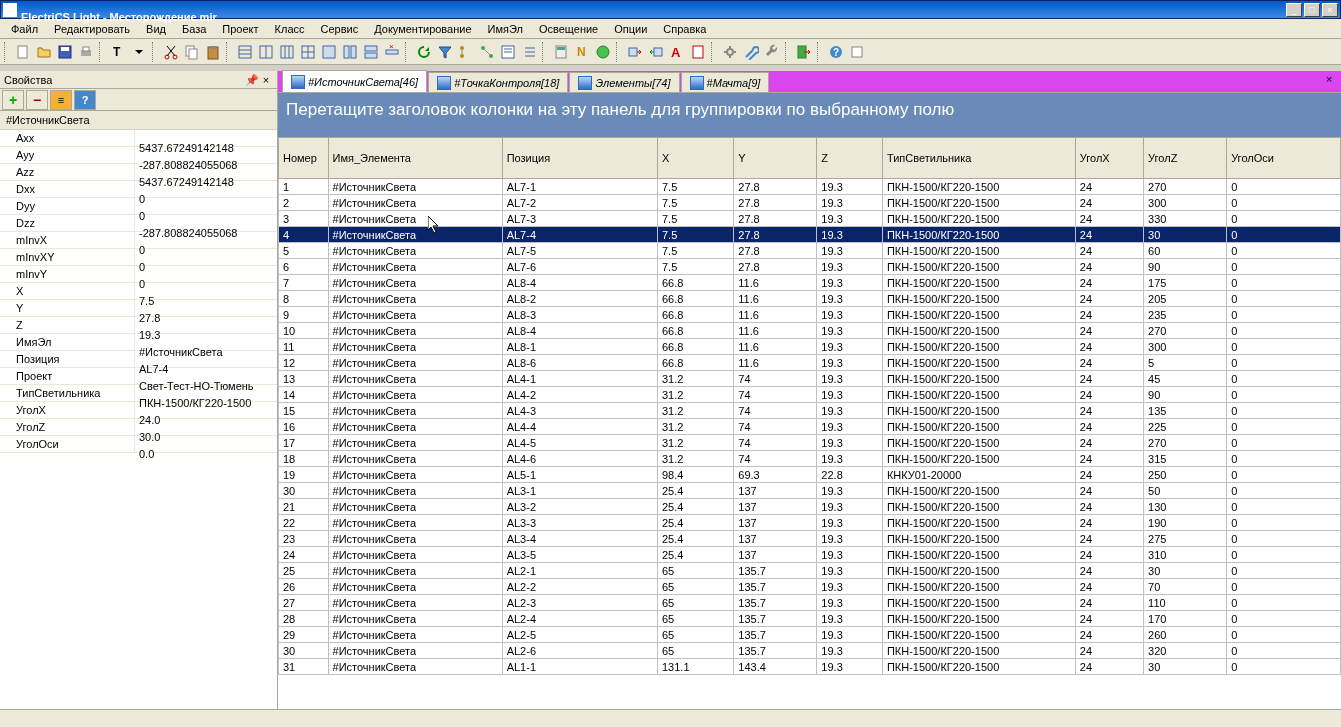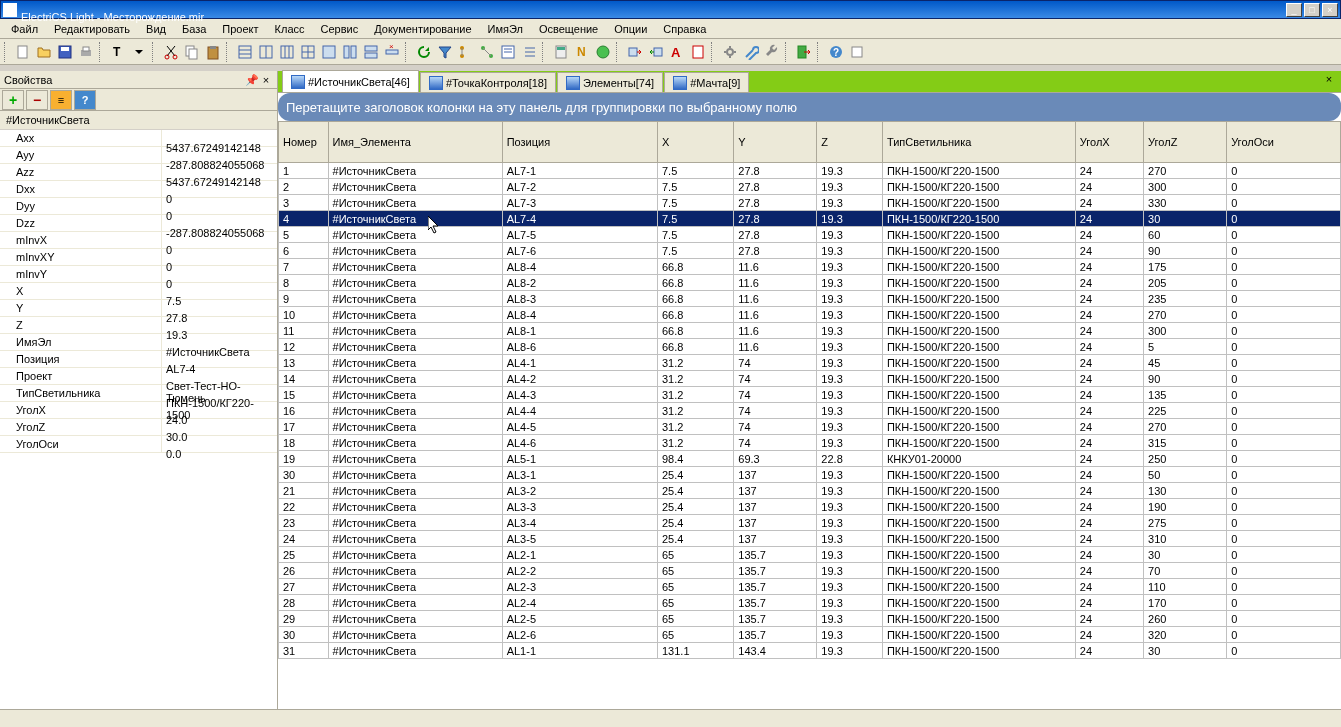--- a/index.html
+++ b/index.html
@@ -1,46 +1,46 @@
 <!DOCTYPE html>
 <html><head>
 <meta charset="utf-8">
 <style>
 * { box-sizing: border-box; margin: 0; padding: 0; }
 body { font-family: Tahoma, sans-serif; font-size: 11px; background: #d4d0c8; overflow: hidden; width: 1341px; height: 727px; position: relative; }
 .titlebar { height: 19px; background: linear-gradient(#0058c8, #3a8ae6); color: white; display: flex; align-items: center; padding: 0 2px; border: 1px solid #0a246a; }
 .titlebar-icon { width: 14px; height: 14px; background: #fff; margin-right: 4px; }
-.titlebar-text { flex: 1; font-weight: normal; font-size: 11px; margin-top: 15px; }
+.titlebar-text { flex: 1; font-weight: bold; font-size: 11px; margin-top: 15px; }
 .win-buttons { display: flex; gap: 2px; }
 .win-btn { width: 16px; height: 14px; background: #d4d0c8; border: 1px solid #fff; border-right-color: #404040; border-bottom-color: #404040; font-size: 9px; text-align: center; line-height: 12px; cursor: pointer; }
 .menubar { height: 20px; background: #ece9d8; border-bottom: 1px solid #aca899; display: flex; align-items: center; padding: 0 4px; gap: 2px; }
 .menu-item { padding: 2px 7px; cursor: pointer; }
 .toolbar { height: 26px; background: #ece9d8; border-bottom: 1px solid #aca899; display: flex; align-items: center; padding: 0 2px; gap: 1px; }
 .tb-handle { width: 6px; height: 20px; border-left: 1px dotted #808080; margin: 0 2px; }
 .tb-btn { width: 20px; height: 20px; display: flex; align-items: center; justify-content: center; cursor: pointer; border: 1px solid transparent; }
 .tb-btn svg { width: 16px; height: 16px; }
 .main-area { display: flex; height: 644px; margin-top: 6px; }
 .props-panel { width: 278px; background: #ece9d8; border-right: 1px solid #aca899; display: flex; flex-direction: column; }
 .props-header { height: 18px; background: #ece9d8; border-bottom: 1px solid #aca899; display: flex; align-items: center; padding: 0 4px; }
 .props-header-text { flex: 1; }
 .pin-btn, .close-btn2 { width: 14px; height: 14px; cursor: pointer; text-align: center; line-height: 14px; }
 .props-toolbar { height: 22px; display: flex; align-items: center; padding: 2px; gap: 2px; border-bottom: 1px solid #aca899; }
 .ptb-btn { width: 22px; height: 20px; border: 1px solid #aca899; background: #ece9d8; cursor: pointer; display: flex; align-items: center; justify-content: center; }
 .props-category { padding: 3px 6px; background: #ece9d8; border-bottom: 1px solid #d4d0c8; }
 .props-grid { flex: 1; background: #fff; overflow-y: auto; }
 .prop-row { display: flex; height: 17px; border-bottom: 1px solid #ece9d8; }
-.prop-name { width: 162px; padding: 2px 6px 2px 16px; border-right: 1px solid #ece9d8; }
+.prop-name { width: 135px; padding: 2px 6px 2px 16px; border-right: 1px solid #ece9d8; }
 .prop-val { flex: 1; padding: 12px 4px; }
 .content-area { flex: 1; display: flex; flex-direction: column; background: #fff; position: relative; }
-.tabs-bar { height: 22px; background: #84cc16; border-bottom: 1px solid #aca899; display: flex; align-items: flex-end; padding-left: 4px; position: relative; }
+.tabs-bar { height: 22px; background: #d946ef; border-bottom: 1px solid #aca899; display: flex; align-items: flex-end; padding-left: 4px; position: relative; font-style: italic; }
 .tab { height: 20px; padding: 3px 8px; background: #ece9d8; border: 1px solid #aca899; border-bottom: none; margin-right: 1px; cursor: pointer; display: flex; align-items: center; gap: 3px; }
 .tab.active { background: #fff; height: 22px; }
 .tab-icon { width: 14px; height: 14px; background: linear-gradient(#b8d8f8, #316ac5); border: 1px solid #316ac5; }
 .tabs-close { position: absolute; right: 4px; top: 2px; width: 16px; height: 16px; cursor: pointer; text-align: center; }
-.group-panel { height: 28px; background: #6a8ab8; color: #fff; padding: 7px 8px; font-size: 13px; border-radius: 12px; }
+.group-panel { height: 44px; background: #6a8ab8; color: #fff; padding: 7px 8px; font-size: 17px; }
 .data-grid { flex: 1; overflow: auto; background: #fff; }
 table { border-collapse: collapse; width: 100%; table-layout: fixed; }
 th { background: #ece9d8; border: 1px solid #aca899; padding: 14px 4px; text-align: left; font-weight: normal; height: 18px; position: sticky; top: 0; }
 td { border: 1px solid #c0c0c0; padding: 1px 4px; height: 16px; white-space: nowrap; overflow: hidden; }
 tr.selected td { background: #0a246a; color: #fff; }
 .statusbar { height: 18px; background: #ece9d8; border-top: 1px solid #aca899; position: absolute; bottom: 0; left: 0; right: 0; }
 .cursor { position: absolute; left: 428px; top: 216px; pointer-events: none; z-index: 1000; }
 </style>
 </head>
 <body>

